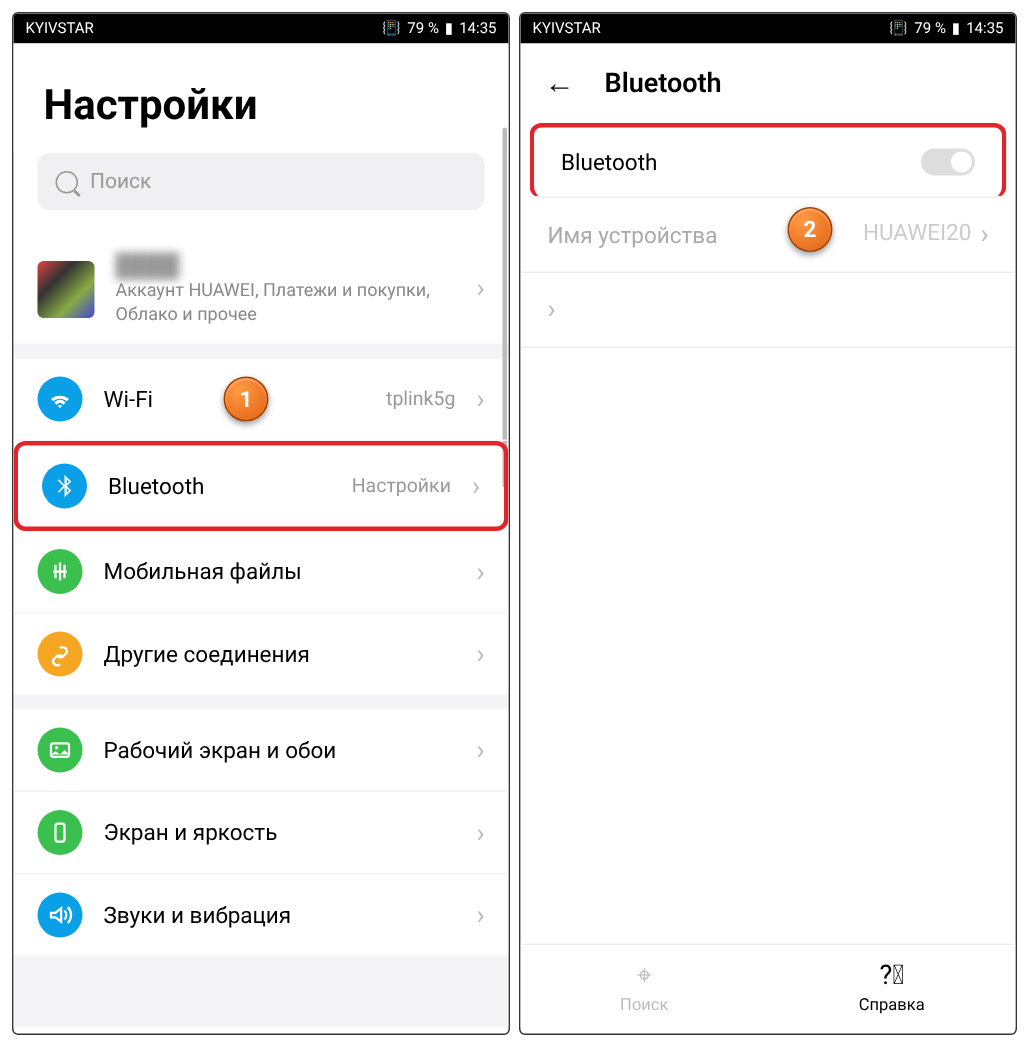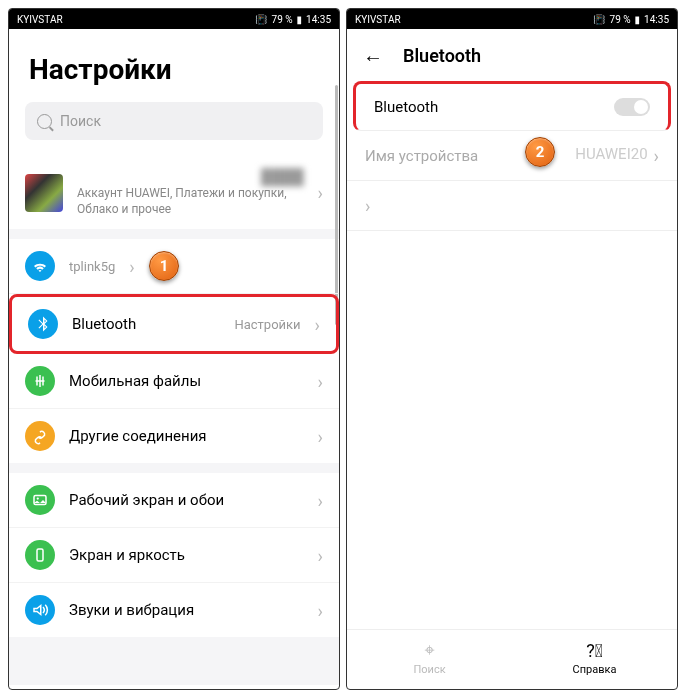--- a/index.html
+++ b/index.html
@@ -14,21 +14,21 @@
 .title { font-size: 28px; font-weight: 700; color: #000; padding: 24px 20px 16px; background: #fff; }
 .search-box { margin: 0 16px 16px; background: #f0f0f2; border-radius: 8px; height: 38px; display: flex; align-items: center; padding: 0 12px; color: #999; font-size: 14px; gap: 8px; }
 .search-ico { width: 15px; height: 15px; border: 1.5px solid #999; border-radius: 50%; position: relative; }
 .search-ico::after { content: ''; position: absolute; width: 5px; height: 1.5px; background: #999; bottom: -2px; right: -3px; transform: rotate(45deg); }
 .section { background: #fff; margin-bottom: 10px; }
 .row { display: flex; align-items: center; padding: 12px 16px; min-height: 54px; gap: 14px; border-bottom: 1px solid #f2f2f2; position: relative; }
 .row:last-child { border-bottom: none; }
 .row.tall { min-height: 64px; }
 .icon-circle { width: 30px; height: 30px; border-radius: 50%; flex-shrink: 0; display: flex; align-items: center; justify-content: center; }
 .avatar { width: 38px; height: 38px; background: linear-gradient(135deg,#d44,#333,#8a4,#44d); border-radius: 4px; flex-shrink: 0; }
-.row-text { flex: 1; display: flex; flex-direction: column; align-items: flex-end; }
+.row-text { flex: 1; display: flex; flex-direction: column; }
 .row-label { font-size: 15px; color: #000; }
 .row-sub { font-size: 12px; color: #888; line-height: 1.3; }
 .row-value { font-size: 13px; color: #999; text-align: right; }
 .chevron { color: #bbb; font-size: 18px; flex-shrink: 0; }
 .blurred { filter: blur(3px); color: #999; }
 .highlight-box { border: 3px solid #e3252b; border-radius: 8px; }
 .marker { position: absolute; width: 30px; height: 30px; border-radius: 50%; background: radial-gradient(circle at 35% 30%, #ff9a44, #e06010); border: 1px solid #a04000; display: flex; align-items: center; justify-content: center; color: #fff; font-weight: 700; font-size: 15px; box-shadow: 0 2px 4px rgba(0,0,0,.4), inset 0 1px 2px rgba(255,255,255,.4); z-index: 10; }
 .header-bar { display: flex; align-items: center; gap: 20px; padding: 14px 16px; }
 .back-arrow { font-size: 20px; color: #000; }
 .header-title { font-size: 18px; font-weight: 600; }
@@ -74,20 +74,21 @@
       </div>
     </div>
 
     <div class="section">
       <div class="row">
         <div class="icon-circle" style="background:#0aa0e8">
           <svg class="ico" viewBox="0 0 24 24">
               <path d="M12 20l-2-2c1-1 3-1 4 0zm-5-5c3-3 7-3 10 0l-2 2c-2-2-4-2-6 0zm-3-3c4-4 12-4 16 0l-2 2c-3-3-9-3-12 0z"></path>
             </svg>
         </div>
+        <span class="row-label" style="flex:1">Wi-Fi</span>
         <span class="row-value">tplink5g</span>
         <span class="chevron">›</span>
         <div class="marker" style="left:140px;top:12px">1</div>
       </div>
       <div class="row highlight-box">
         <div class="icon-circle" style="background:#0aa0e8">
           <svg class="ico" viewBox="0 0 24 24">
               <path d="M12 2v9L7 6 6 7l5 5-5 5 1 1 5-5v9l6-6-4-4 4-4zm2 4l2 2-2 2zm0 8l2 2-2 2z"></path>
             </svg>
         </div>

